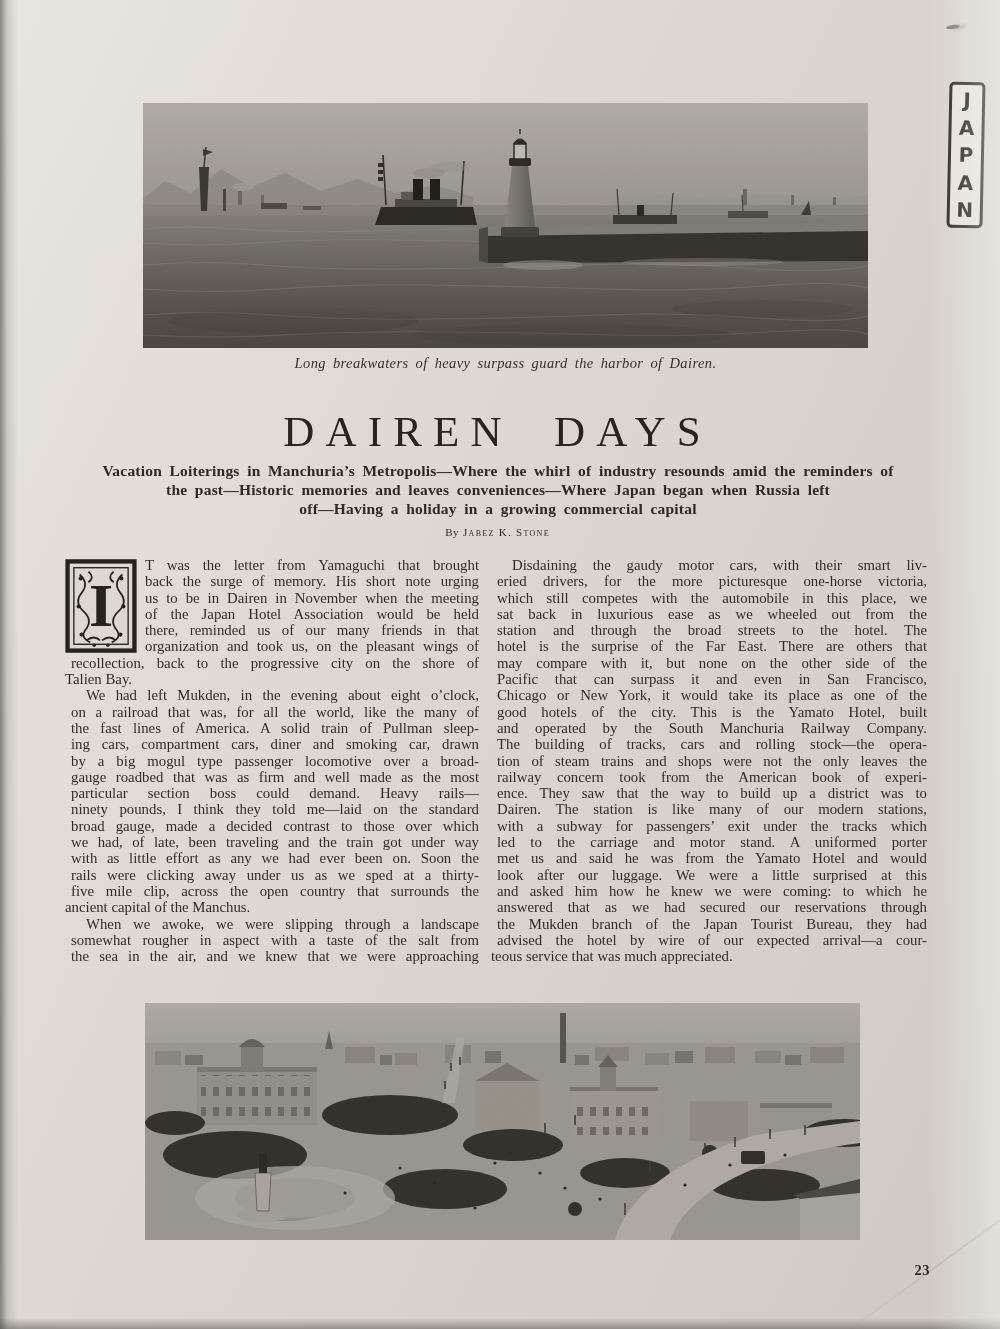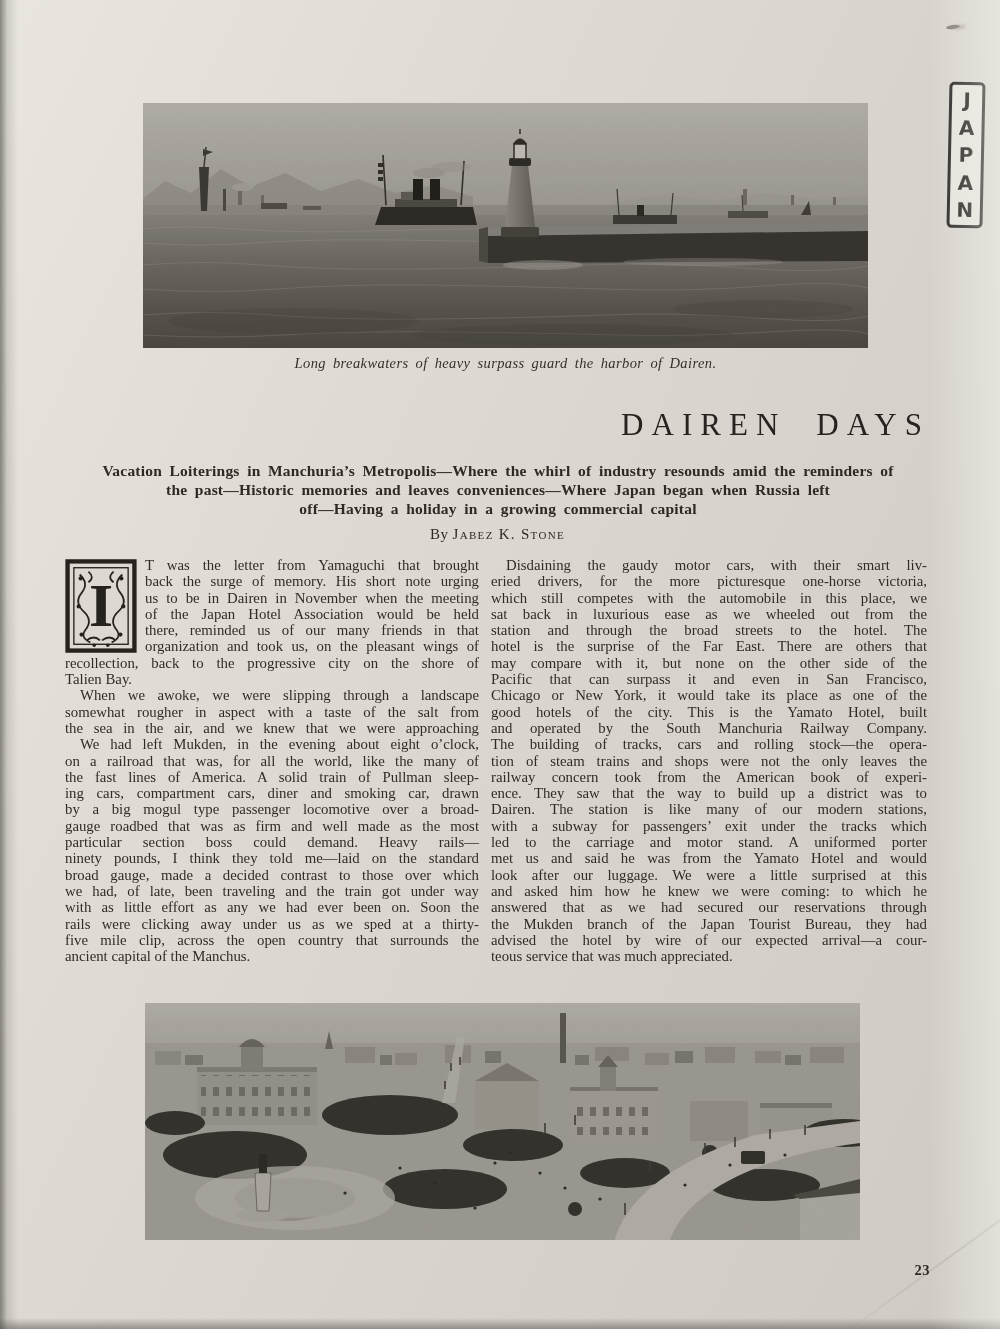--- a/index.html
+++ b/index.html
@@ -24,34 +24,34 @@
     font-size:20px;line-height:1;color:#1f1d19;}
   figure{margin:0;}
   .photo{position:absolute;}
   .photo svg{display:block;width:100%;height:100%;}
   .photo-top{left:143px;top:103px;width:725px;height:245px;}
   .photo-bottom{left:145px;top:1003px;width:715px;height:237px;}
   .caption{position:absolute;font-style:italic;font-size:14.5px;letter-spacing:.4px;
     word-spacing:3px;color:#343129;text-align:center;}
   .caption-top{left:143px;top:355px;width:725px;}
   .caption-bottom{left:145px;top:1245px;width:715px;}
-  .title{position:absolute;left:65px;top:407px;width:865px;margin:0;text-align:right;
-    font-size:31px;font-weight:normal;letter-spacing:.26em;word-spacing:.45em;color:#262320;}
+  .title{position:absolute;left:65px;top:407px;width:865px;margin:0;text-align:center;
+    font-size:43px;font-weight:normal;letter-spacing:.26em;word-spacing:.45em;color:#262320;}
   .subtitle{position:absolute;left:67px;top:461px;width:862px;text-align:center;
     font-weight:bold;font-size:15.5px;line-height:19px;white-space:pre-line;
     word-spacing:3.5px;letter-spacing:.2px;color:#2d2a24;}
   .byline{position:absolute;left:65px;top:526px;width:865px;text-align:center;
-    font-size:15px;letter-spacing:.5px;color:#2d2a24;}
+    font-size:11px;letter-spacing:.5px;color:#2d2a24;}
   .byline .sc{font-variant:small-caps;letter-spacing:1.3px;margin-left:4px;}
   .columns{position:absolute;left:65px;top:557px;width:862px;display:flex;gap:12px;}
   .col{font-size:14.8px;line-height:16.3px;color:#2f2c26;}
   .col-left{width:414px;}
   .col-right{width:436px;}
   .para{margin:0;}
-  .para .jl{display:block;white-space:pre-line;text-align:justify;text-align-last:justify;}
+  .para .jl{display:block;white-space:pre-line;text-align:justify;text-align-last:justify;padding-left:6px;}
   .para .ll{display:block;white-space:pre-line;}
   .para.indent .jl{text-indent:15px;}
   .dropcap{float:left;width:72px;height:94px;margin:2px 8px 0 0;}
   .dropcap svg{display:block;width:100%;height:100%;}
   .page-number{position:absolute;left:65px;top:1262px;width:865px;text-align:right;
     font-size:14.5px;font-weight:bold;letter-spacing:.5px;color:#2d2a24;}
 </style>
 </head>
 <body>
 
@@ -198,39 +198,39 @@
           <span class="jl">T was the letter from Yamaguchi that brought
 back the surge of memory. His short note urging
 us to be in Dairen in November when the meeting
 of the Japan Hotel Association would be held
 there, reminded us of our many friends in that
 organization and took us, on the pleasant wings of
 recollection, back to the progressive city on the shore of</span>
           <span class="ll">Talien Bay.</span>
         </div>
         <div class="para indent">
-          <span class="jl">When we awoke, we were slipping through a landscape
-somewhat rougher in aspect with a taste of the salt from
-the sea in the air, and we knew that we were approaching</span>
-        </div>
-        <div class="para indent">
           <span class="jl">We had left Mukden, in the evening about eight o’clock,
 on a railroad that was, for all the world, like the many of
 the fast lines of America. A solid train of Pullman sleep-
 ing cars, compartment cars, diner and smoking car, drawn
 by a big mogul type passenger locomotive over a broad-
 gauge roadbed that was as firm and well made as the most
 particular section boss could demand. Heavy rails—
 ninety pounds, I think they told me—laid on the standard
 broad gauge, made a decided contrast to those over which
 we had, of late, been traveling and the train got under way
 with as little effort as any we had ever been on. Soon the
 rails were clicking away under us as we sped at a thirty-
 five mile clip, across the open country that surrounds the</span>
           <span class="ll">ancient capital of the Manchus.</span>
+        </div>
+        <div class="para indent">
+          <span class="jl">When we awoke, we were slipping through a landscape
+somewhat rougher in aspect with a taste of the salt from
+the sea in the air, and we knew that we were approaching</span>
         </div>
       </div>
     <div class="col col-right">
         <div class="para indent">
           <span class="jl">Disdaining the gaudy motor cars, with their smart liv-
 eried drivers, for the more picturesque one-horse victoria,
 which still competes with the automobile in this place, we
 sat back in luxurious ease as we wheeled out from the
 station and through the broad streets to the hotel. The
 hotel is the surprise of the Far East. There are others that

